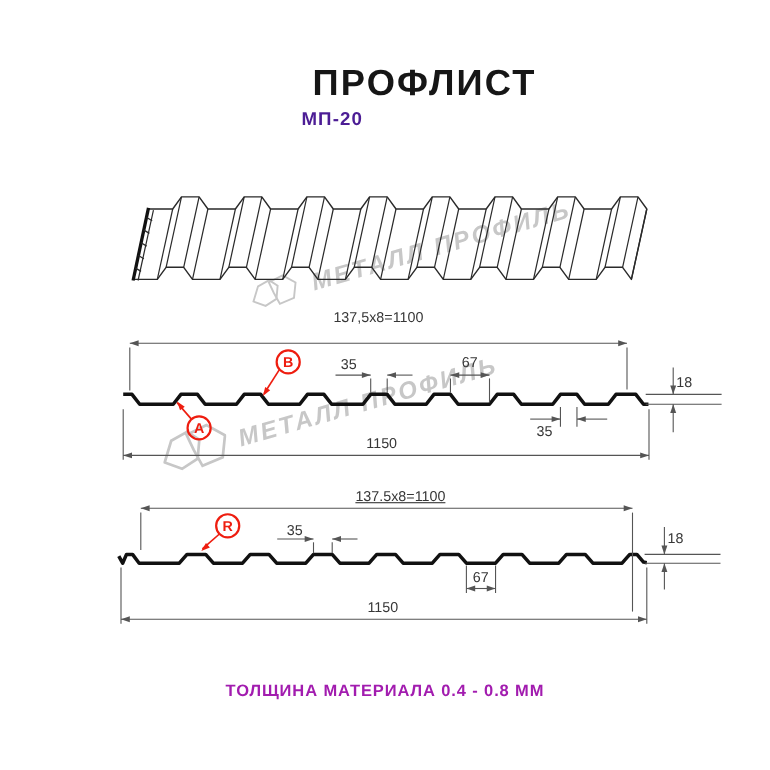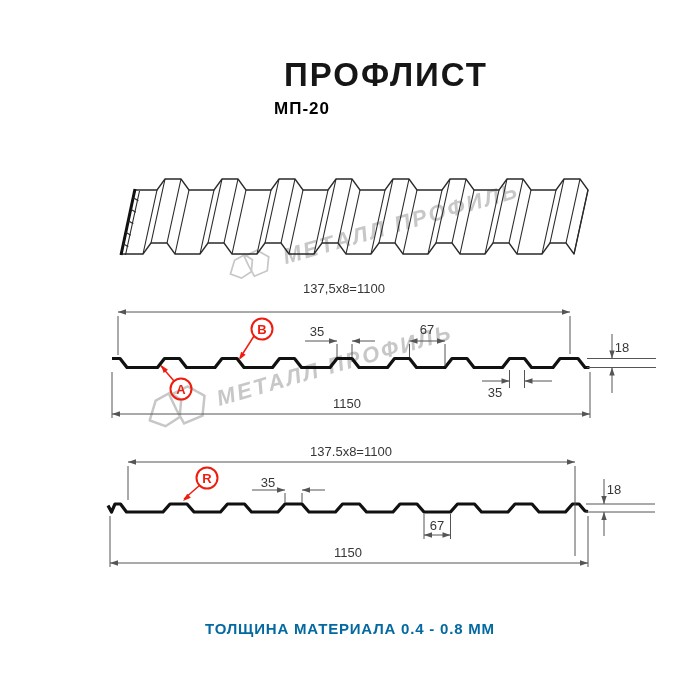--- a/index.html
+++ b/index.html
@@ -15,23 +15,23 @@
   .labels{position:absolute;left:0;top:0;width:700px;height:700px;z-index:3;pointer-events:none;}
   .dim-label{position:absolute;transform:translate(-50%,-50%);
              font-size:13px;color:var(--dim-text,#3a3a3a);white-space:nowrap;}
   .marker{position:absolute;transform:translate(-50%,-50%);width:19px;height:19px;
           border:2px solid var(--red,#ee1d0f);border-radius:50%;
           display:flex;align-items:center;justify-content:center;
           font-size:13px;font-weight:bold;color:var(--red,#ee1d0f);background:transparent;}
   .title{position:absolute;left:0;top:56px;width:700px;text-align:center;
          font-size:33px;font-weight:bold;letter-spacing:2px;color:#161616;z-index:3;margin-left:36px;}
   .subtitle{position:absolute;left:0;top:99px;width:604px;text-align:center;
-         font-size:17px;font-weight:bold;letter-spacing:1px;color:#000000;z-index:3;}
+         font-size:17px;font-weight:bold;letter-spacing:1px;color:#4c1d95;z-index:3;}
   .footer-note{position:absolute;left:0;top:620px;width:700px;text-align:center;
-         font-size:15px;font-weight:bold;letter-spacing:0.8px;color:#0369a1;z-index:3;}
+         font-size:15px;font-weight:bold;letter-spacing:0.8px;color:#a21caf;z-index:3;}
 </style>
 </head>
 <body>
 
 <div class="page">
 
   <svg id="fills" class="layer">
       <path d="M135,190 L157,190 L165,179 L181,179 L189,190 L214,190 L222,179 L238,179 L246,190 L271,190 L279,179 L295,179 L303,190 L328,190 L336,179 L352,179 L360,190 L385,190 L393,179 L409,179 L417,190 L442,190 L450,179 L466,179 L474,190 L499,190 L507,179 L523,179 L531,190 L556,190 L564,179 L580,179 L588,190 L574,254 L566,243 L550,243 L542,254 L517,254 L509,243 L493,243 L485,254 L460,254 L452,243 L436,243 L428,254 L403,254 L395,243 L379,243 L371,254 L346,254 L338,243 L322,243 L314,254 L289,254 L281,243 L265,243 L257,254 L232,254 L224,243 L208,243 L200,254 L175,254 L167,243 L151,243 L143,254 L121,254 Z" fill="#ffffff"></path>
     </svg>
 
@@ -172,21 +172,21 @@
     <div class="dim-label" style="left:622px;top:347px;">18</div>
     <div class="dim-label" style="left:495px;top:392px;">35</div>
     <div class="dim-label" style="left:347px;top:403px;">1150</div>
     <div class="marker" style="left:181px;top:389px;">
         <span>A</span>
       </div>
     <div class="marker" style="left:262px;top:329px;">
         <span>B</span>
       </div>
 
-    <div class="dim-label" style="left:351px;top:451px;">137.5x8=1100</div>
+    <div class="dim-label" style="left:364px;top:451px;text-decoration:underline;">137.5x8=1100</div>
     <div class="dim-label" style="left:268px;top:482px;">35</div>
     <div class="dim-label" style="left:614px;top:489px;">18</div>
     <div class="dim-label" style="left:437px;top:525px;">67</div>
     <div class="dim-label" style="left:348px;top:552px;">1150</div>
     <div class="marker" style="left:207px;top:478px;">
         <span>R</span>
       </div>
   </div>
 
   <div class="footer-note">ТОЛЩИНА МАТЕРИАЛА 0.4 - 0.8 ММ</div>

